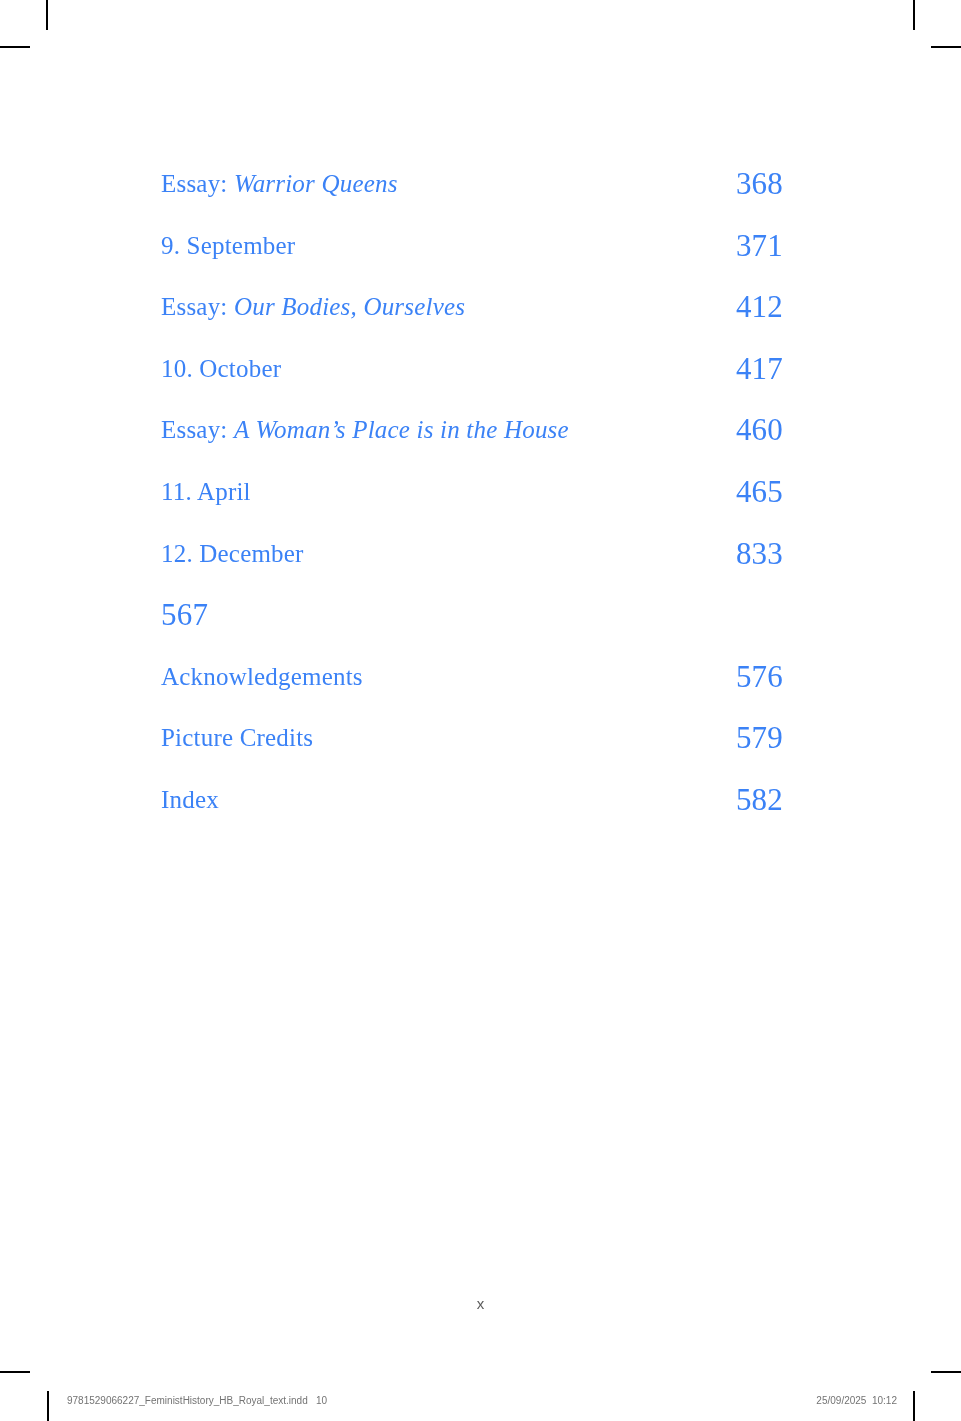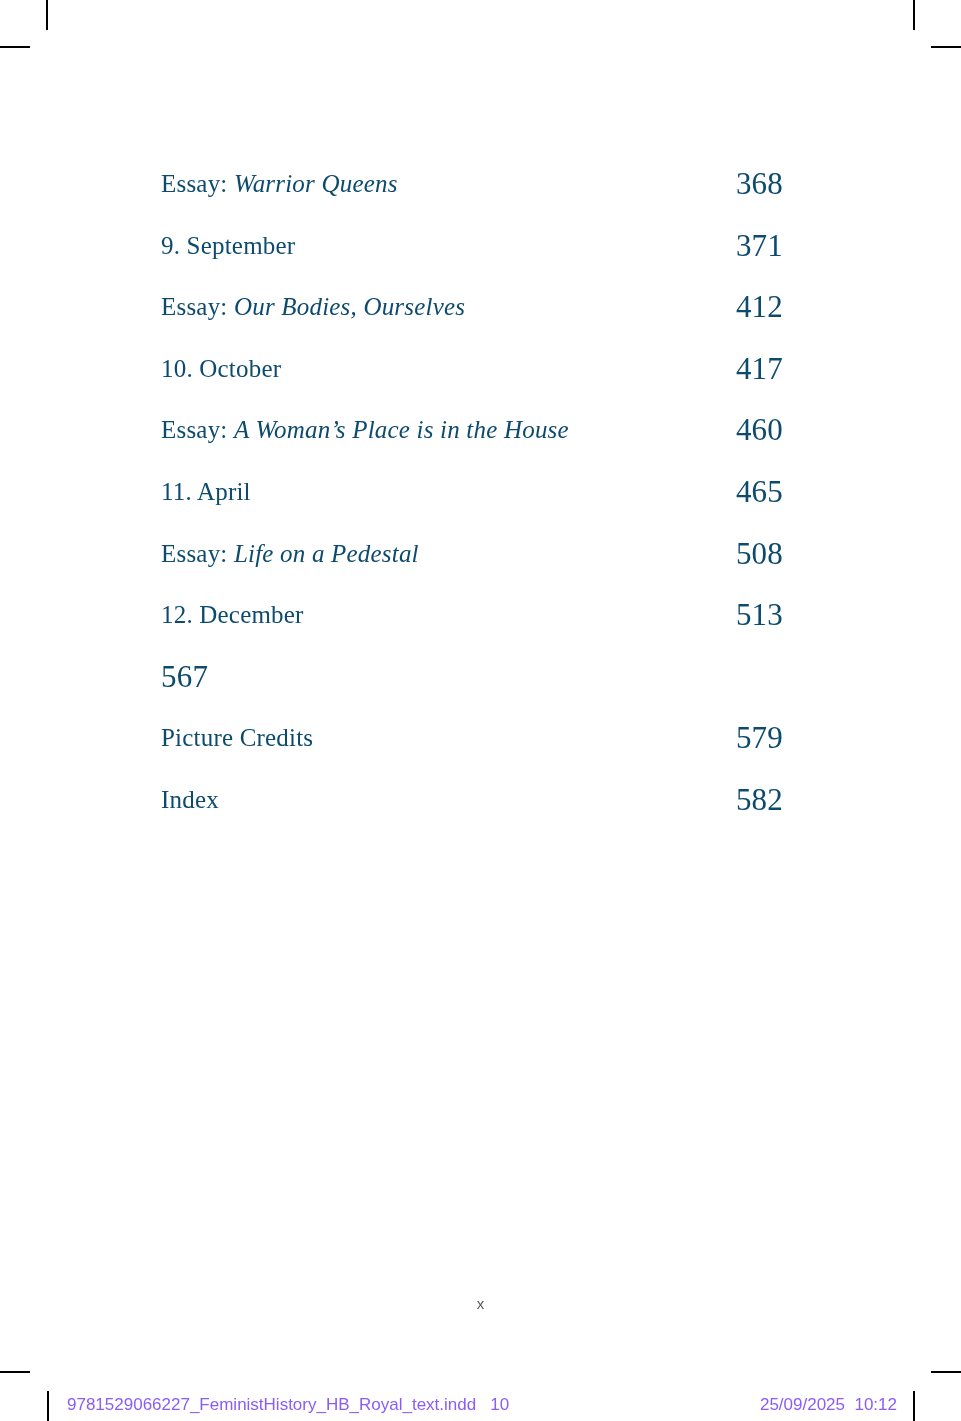--- a/index.html
+++ b/index.html
@@ -24,21 +24,21 @@
   .bl-v { left: 47px; top: 1391px; }
   .br-h { right: 0; top: 1371px; }
   .br-v { left: 913px; top: 1391px; }
 
   
   .toc {
     position: absolute;
     left: 161px;
     top: 168px;
     width: 622px;
-    color: #0c4a6e;
+    color: #3b82f6;
   }
   .toc-row {
     display: flex;
     justify-content: space-between;
     align-items: flex-start;
     height: 61.6px;
     font-size: 25px;
     line-height: 31px;
     letter-spacing: 0.2px;
   }
@@ -56,22 +56,22 @@
     font-family: "Liberation Sans", sans-serif;
     font-size: 15px;
     color: #5d5d5d;
   }
 
   
   .footer-left, .footer-right {
     position: absolute;
     top: 1395px;
     font-family: "Liberation Sans", sans-serif;
-    font-size: 17px;
-    color: #8b5cf6;
+    font-size: 10px;
+    color: #737373;
     white-space: pre;
   }
   .footer-left { left: 67px; }
   .footer-right { right: 64px; text-align: right; margin-left: 16px; }
 </style>
 </head>
 <body>
 
 <div class="crop v tl-v"></div>
 <div class="crop h tl-h"></div>
@@ -107,36 +107,36 @@
   <div class="toc-row">
     <span class="toc-label"><span>Essay: </span><span class="ital">A Woman’s Place is in the House</span></span>
     <span class="toc-page">460</span>
   </div>
 
   <div class="toc-row">
     <span class="toc-label"><span>11. April</span><span class="ital"></span></span>
     <span class="toc-page">465</span>
   </div>
 
-  <div class="toc-row">
-    <span class="toc-label"><span>Essay: </span><span class="ital">Life on a Pedestal</span></span>
-    <span class="toc-page">508</span>
-  </div>
 
   <div class="toc-row">
     <span class="toc-label"><span>12. December</span><span class="ital"></span></span>
-    <span class="toc-page">513</span>
+    <span class="toc-page">833</span>
   </div>
 
 
 
   <div class="toc-row">
     <span class="toc-page">567</span>
   </div>
 
+  <div class="toc-row">
+    <span class="toc-label"><span>Acknowledgements</span><span class="ital"></span></span>
+    <span class="toc-page">576</span>
+  </div>
 
   <div class="toc-row">
     <span class="toc-label"><span>Picture Credits</span><span class="ital"></span></span>
     <span class="toc-page">579</span>
   </div>
 
 
   <div class="toc-row">
     <span class="toc-label"><span>Index</span><span class="ital"></span></span>
     <span class="toc-page">582</span>

